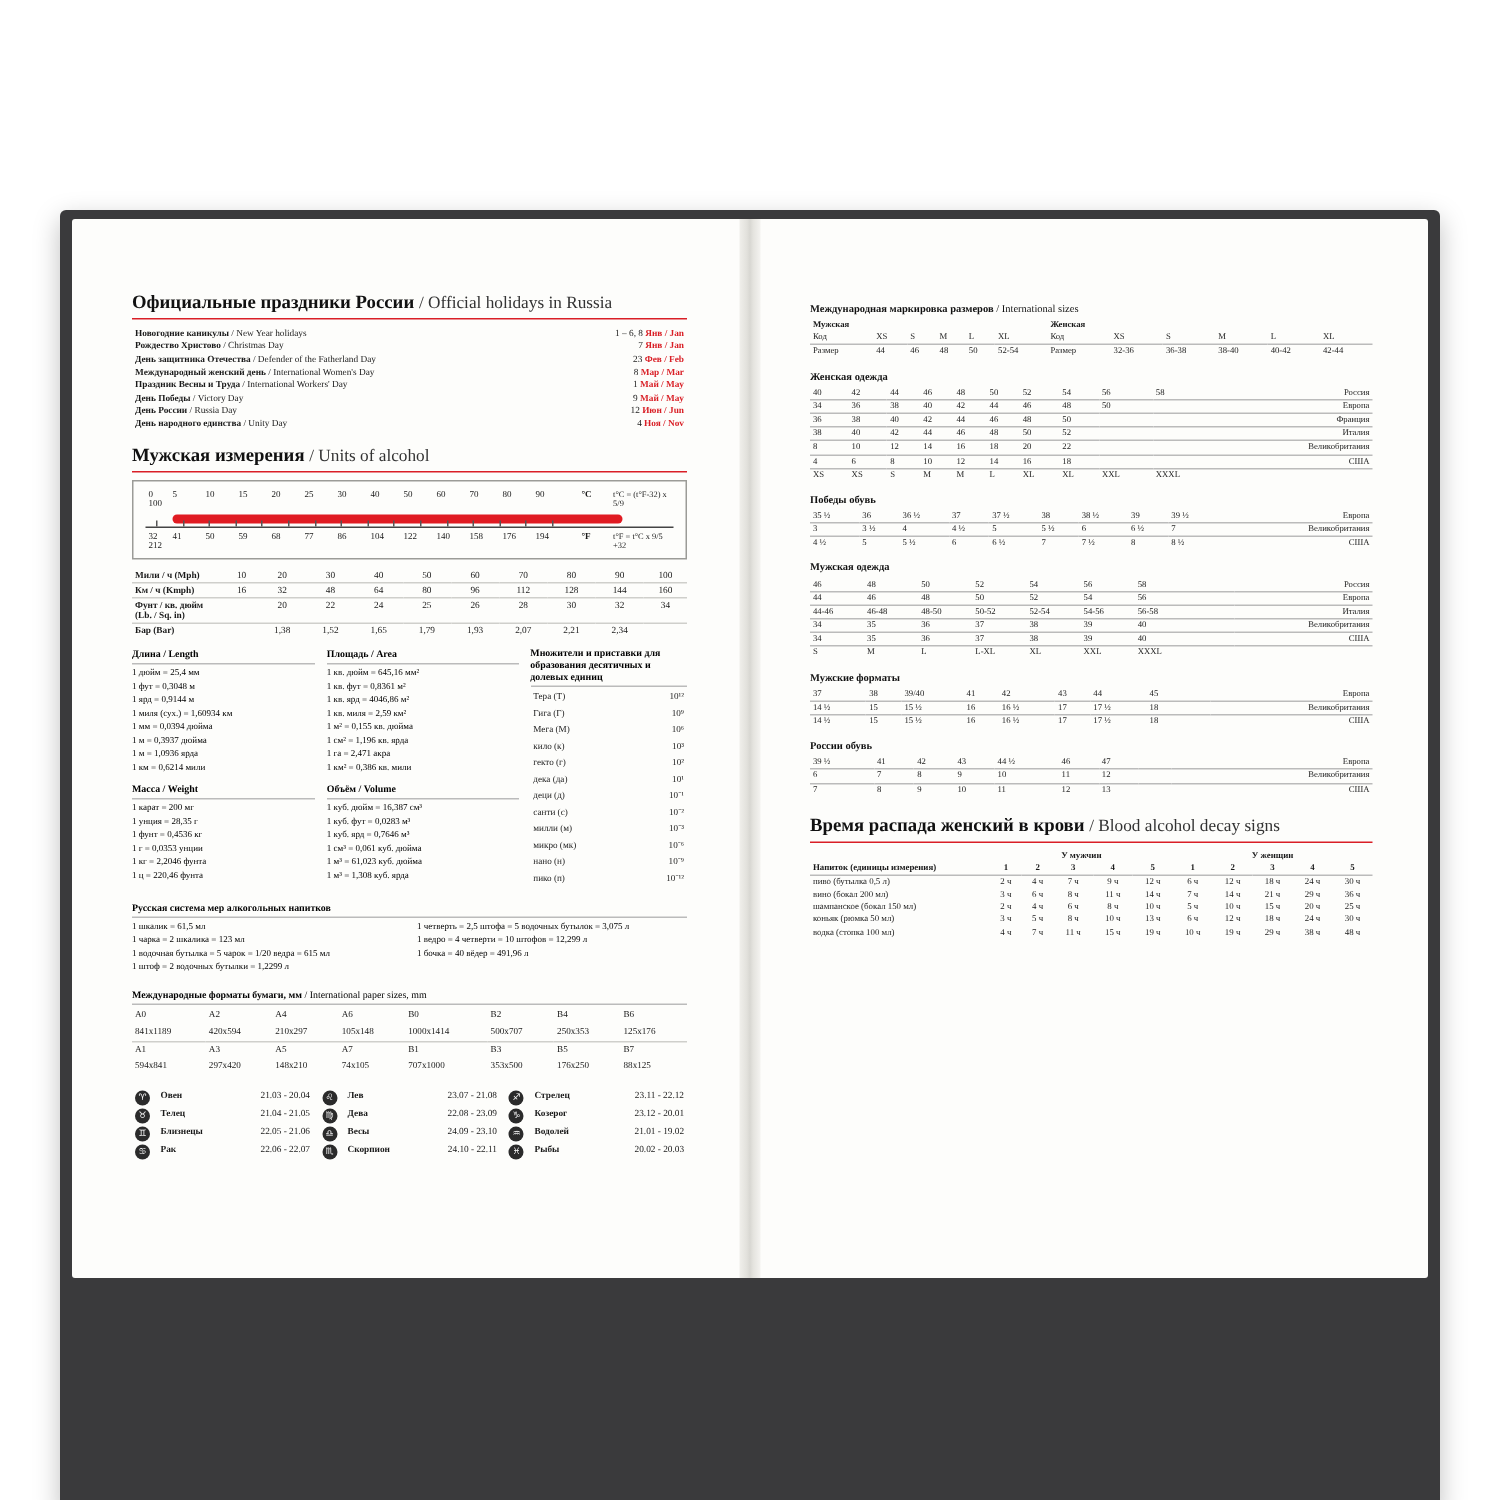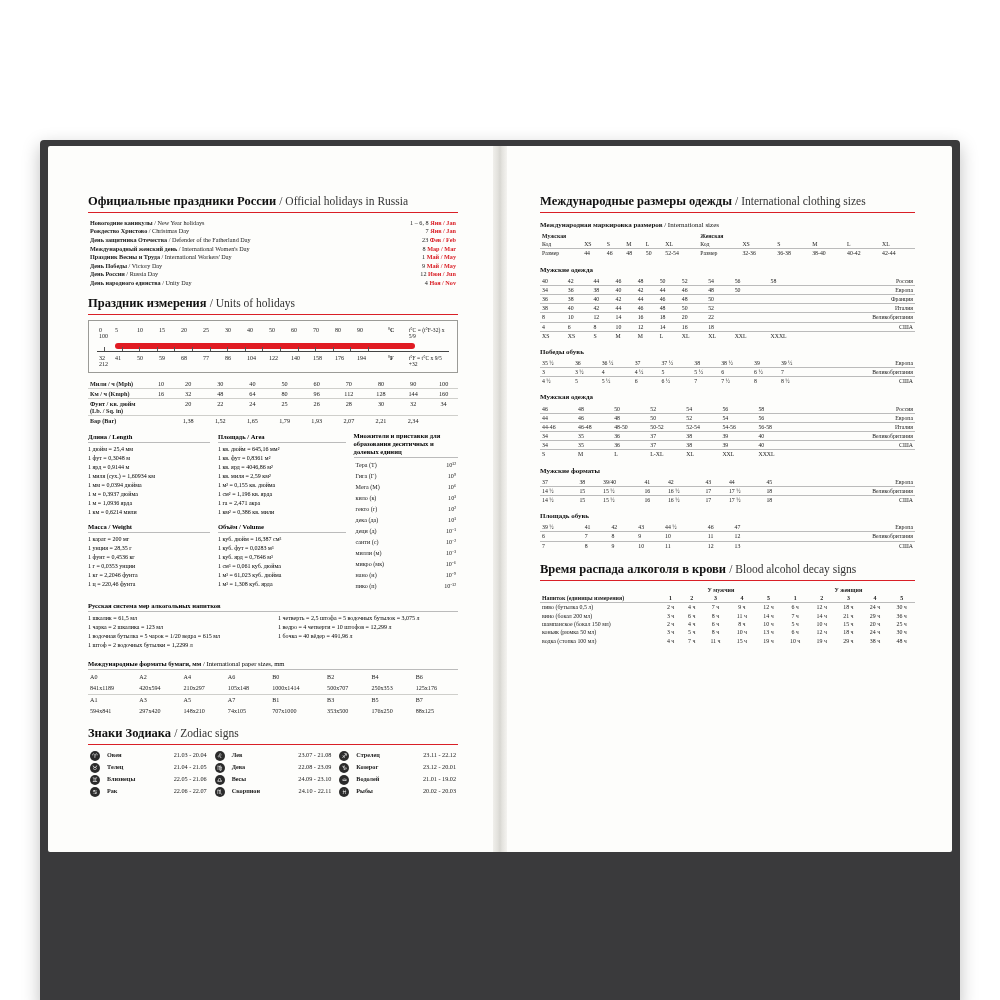--- a/index.html
+++ b/index.html
@@ -170,22 +170,22 @@
                 <tr>
                   <td class="name"><span class="bold">День народного единства</span> <span>/ Unity Day</span></td>
                   <td class="date"><span>4</span> <span class="red bold">Ноя / Nov</span></td>
                 </tr>
               </tbody>
             </table>
           </div>
 
           <div class="blk">
             <h2 class="sec">
-              <span>Праздник измерения</span>
-              <span class="en">/ Units of holidays</span>
+              <span>Мужская измерения</span>
+              <span class="en">/ Units of alcohol</span>
             </h2>
 
             <div class="thermo">
               <table style="width:100%;">
                 <tbody>
                     <tr>
                   <td style="width:82%">
                     <span class="scaleNums" style="letter-spacing:0;">
                       <span style="width:16px">0</span><span style="width:22px">5</span><span style="width:22px">10</span><span style="width:22px">15</span><span style="width:22px">20</span><span style="width:22px">25</span><span style="width:22px">30</span><span style="width:22px">40</span><span style="width:22px">50</span><span style="width:22px">60</span><span style="width:22px">70</span><span style="width:22px">80</span><span style="width:22px">90</span><span style="width:22px">100</span>
                     </span>
@@ -461,24 +461,20 @@
                       <td>353x500</td>
                       <td>176x250</td>
                       <td>88x125</td>
                   </tr>
                 </tbody>
               </table>
             </div>
           </div>
 
           <div class="blk">
-            <h2 class="sec">
-              <span>Знаки Зодиака</span>
-              <span class="en">/ Zodiac signs</span>
-            </h2>
             <div class="zod">
               <div class="col">
                 <table>
                   <tbody>
                     <tr>
                         <td style="width:12px"><span class="zglyph">♈</span></td>
                         <td class="zname">Овен</td>
                         <td class="r">21.03 - 20.04</td>
                       </tr>
                     <tr>
@@ -554,24 +550,20 @@
             </div>
           </div>
 
         </div>
       </div>
 
       <div class="page right">
         <div class="inner">
 
           <div class="blk">
-            <h2 class="sec">
-              <span>Международные размеры одежды</span>
-              <span class="en">/ International clothing sizes</span>
-            </h2>
 
             <h3 class="sub">
               <span>Международная маркировка размеров</span>
               <span class="en">/ International sizes</span>
             </h3>
 
             <table class="ct">
               <tbody>
                 <tr>
                   <td class="cap" colspan="6">Мужская</td>
@@ -601,21 +593,21 @@
                   <td>Размер</td>
                   <td>32-36</td>
                     <td>36-38</td>
                     <td>38-40</td>
                     <td>40-42</td>
                     <td style="text-align:left">42-44</td>
                 </tr>
               </tbody>
             </table>
 
-            <h3 class="sub">Мужские одежда</h3>
+            <h3 class="sub">Женская одежда</h3>
             <table class="ct">
               <tbody>
                 <tr class="hdrline">
                     <td>40</td>
                     <td>42</td>
                     <td>44</td>
                     <td>46</td>
                     <td>48</td>
                     <td>50</td>
                     <td>52</td>
@@ -872,21 +864,21 @@
                     <td>17</td>
                     <td>17 ½</td>
                     <td>18</td>
                     <td></td>
                     <td></td>
                     <td>США</td>
                   </tr>
               </tbody>
             </table>
 
-            <h3 class="sub">Площадь обувь</h3>
+            <h3 class="sub">России обувь</h3>
             <table class="ct">
               <tbody>
                 <tr class="hdrline">
                     <td>39 ½</td>
                     <td>41</td>
                     <td>42</td>
                     <td>43</td>
                     <td>44 ½</td>
                     <td>46</td>
                     <td>47</td>
@@ -920,21 +912,21 @@
                     <td></td>
                     <td></td>
                     <td>США</td>
                   </tr>
               </tbody>
             </table>
           </div>
 
           <div class="blk" style="margin-top:12px">
             <h2 class="sec">
-              <span>Время распада алкоголя в крови</span>
+              <span>Время распада женский в крови</span>
               <span class="en">/ Blood alcohol decay signs</span>
             </h2>
             <table class="alc">
               <tbody>
                 <tr>
                   <td></td>
                   <td class="c bold" colspan="5">У мужчин</td>
                   <td class="c bold" colspan="5">У женщин</td>
                 </tr>
                 <tr class="hdrline">

